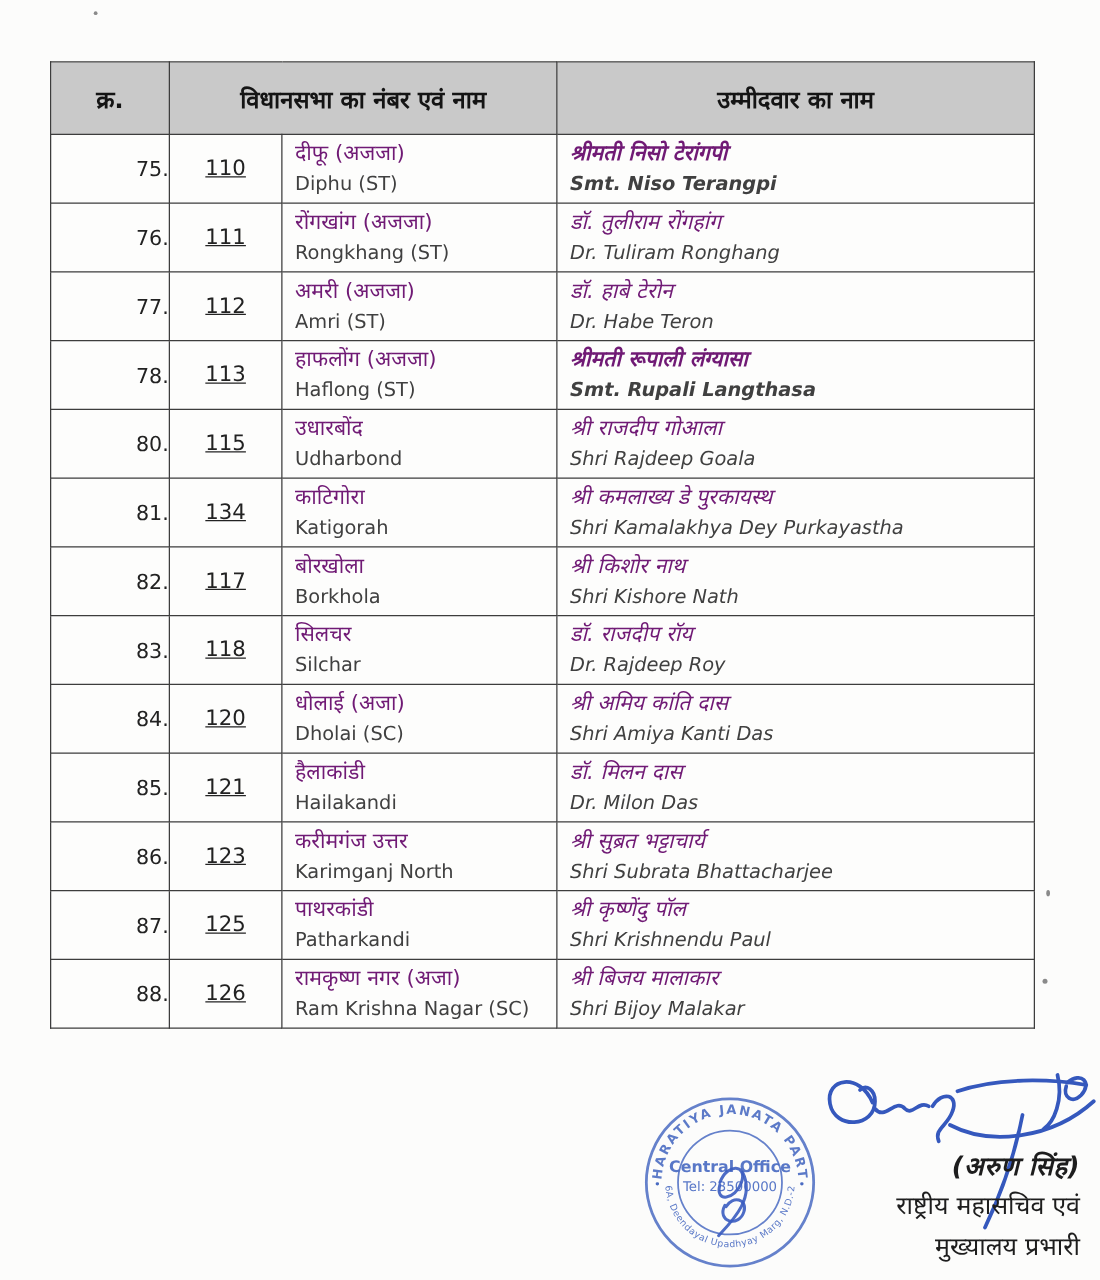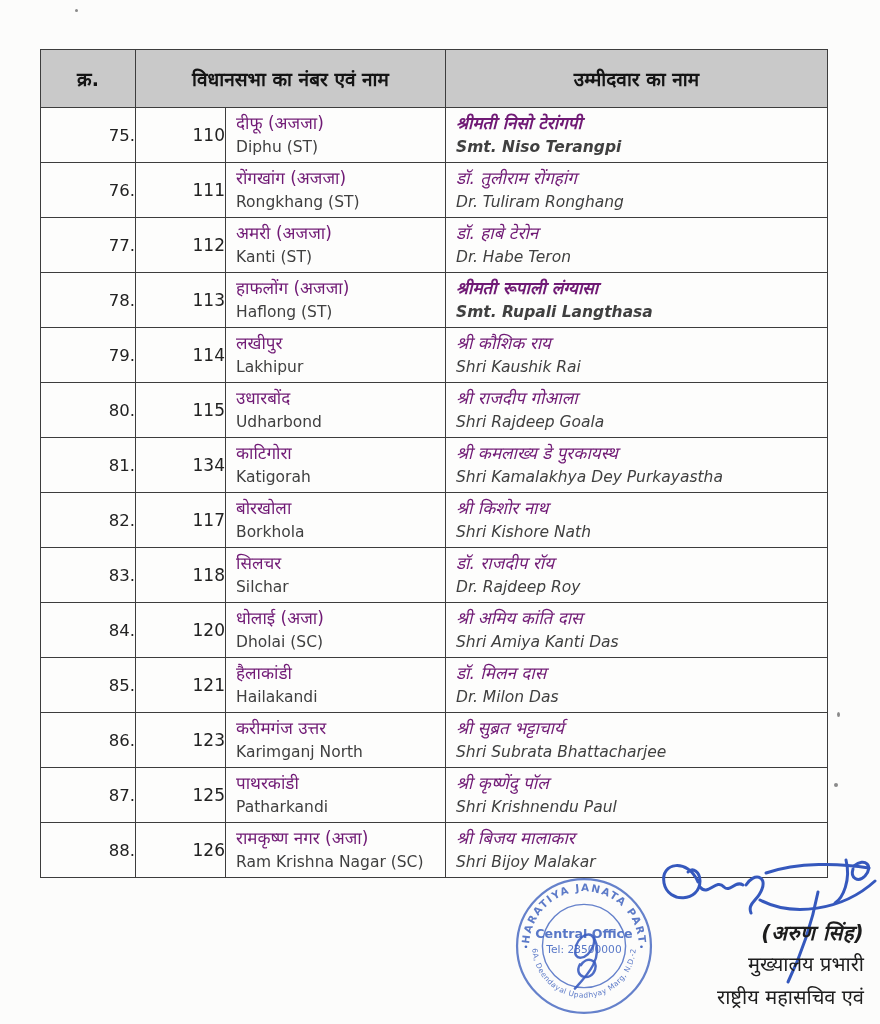--- a/index.html
+++ b/index.html
@@ -33,22 +33,22 @@
     font-weight:bold;
     text-align:center;
     color:#141414;
   }
   table.list tbody tr{height:53.5px;}
   td.c-serial{
     width:95px;text-align:right;
     font-size:16.5px;color:#222;
   }
   td.c-number{
-    width:90px;text-align:right;
-    font-size:17px;color:#222;
+    width:90px;text-align:center;
+    font-size:17px;color:#222;text-decoration:underline;
   }
   td.c-const{width:220px;}
   td.c-cand{width:382px;font-style:italic;}
   .two-line{padding:3px 6px 3px 10px;}
   .line-hi{
     font-size:17px;line-height:25px;
     color:#701a75;white-space:nowrap;
   }
   .line-en{
     font-size:15.5px;line-height:23px;
@@ -132,21 +132,21 @@
           <div class="line-en">Dr. Tuliram Ronghang</div>
         </div>
       </td>
     </tr>
         <tr>
       <td class="c-serial">77.</td>
       <td class="c-number">112</td>
       <td class="c-const">
         <div class="two-line">
           <div class="line-hi">अमरी (अजजा)</div>
-          <div class="line-en">Kanti (ST)</div>
+          <div class="line-en">Amri (ST)</div>
         </div>
       </td>
       <td class="c-cand">
         <div class="two-line">
           <div class="line-hi">डॉ. हाबे टेरोन</div>
           <div class="line-en">Dr. Habe Teron</div>
         </div>
       </td>
     </tr>
         <tr class="bold-row">
@@ -155,36 +155,20 @@
       <td class="c-const">
         <div class="two-line">
           <div class="line-hi">हाफलोंग (अजजा)</div>
           <div class="line-en">Haflong (ST)</div>
         </div>
       </td>
       <td class="c-cand">
         <div class="two-line">
           <div class="line-hi">श्रीमती रूपाली लंग्यासा</div>
           <div class="line-en">Smt. Rupali Langthasa</div>
-        </div>
-      </td>
-    </tr>
-        <tr>
-      <td class="c-serial">79.</td>
-      <td class="c-number">114</td>
-      <td class="c-const">
-        <div class="two-line">
-          <div class="line-hi">लखीपुर</div>
-          <div class="line-en">Lakhipur</div>
-        </div>
-      </td>
-      <td class="c-cand">
-        <div class="two-line">
-          <div class="line-hi">श्री कौशिक राय</div>
-          <div class="line-en">Shri Kaushik Rai</div>
         </div>
       </td>
     </tr>
         <tr>
       <td class="c-serial">80.</td>
       <td class="c-number">115</td>
       <td class="c-const">
         <div class="two-line">
           <div class="line-hi">उधारबोंद</div>
           <div class="line-en">Udharbond</div>
@@ -362,17 +346,17 @@
       <path d="M116,23 C148,12 190,13 219,18"></path>
       <path d="M196,10 C201,30 193,48 185,53"></path>
       <path d="M204,16 C215,7 224,16 215,26 C208,33 200,28 203,19"></path>
       <path d="M110,50 C142,67 192,61 225,31"></path>
       <path d="M168,42 C161,78 151,105 138,132"></path>
     </g>
   </svg>
 
   <div class="signatory">
     <div class="name">(अरुण सिंह)</div>
+    <div class="title">राष्ट्रीय महासचिव एवं</div>
     <div class="title">मुख्यालय प्रभारी</div>
-    <div class="title">राष्ट्रीय महासचिव एवं</div>
   </div>
 
 </div>
 
 </body></html>

